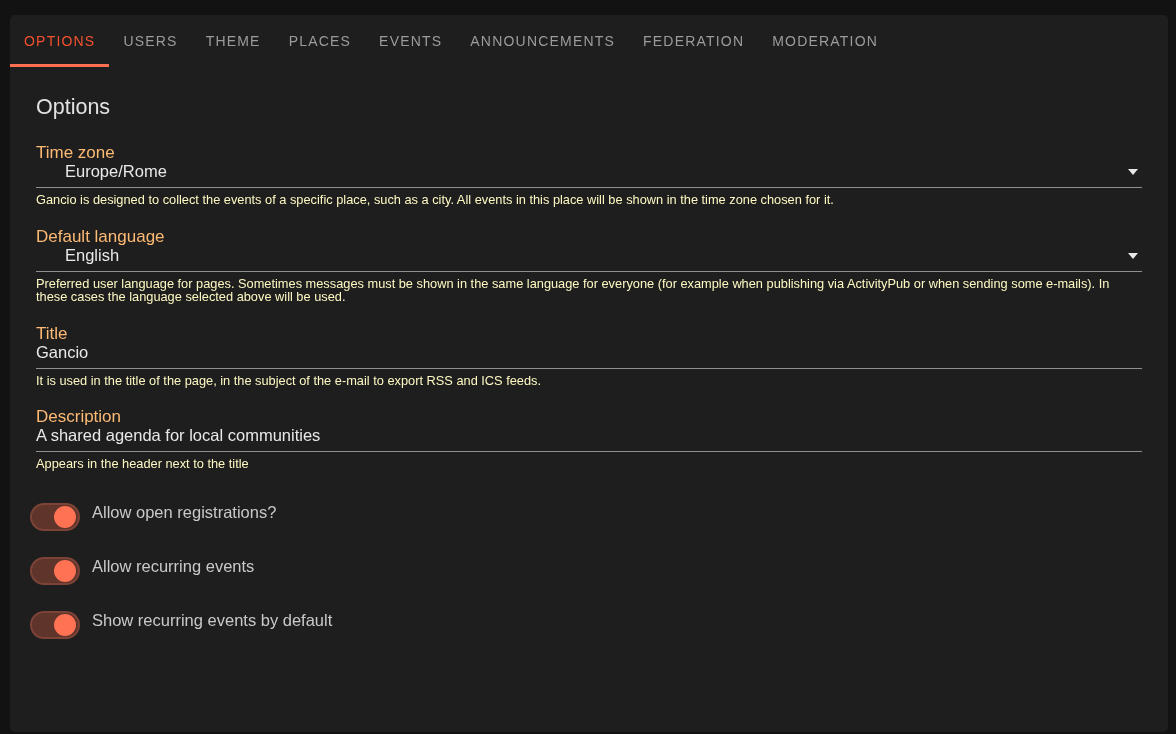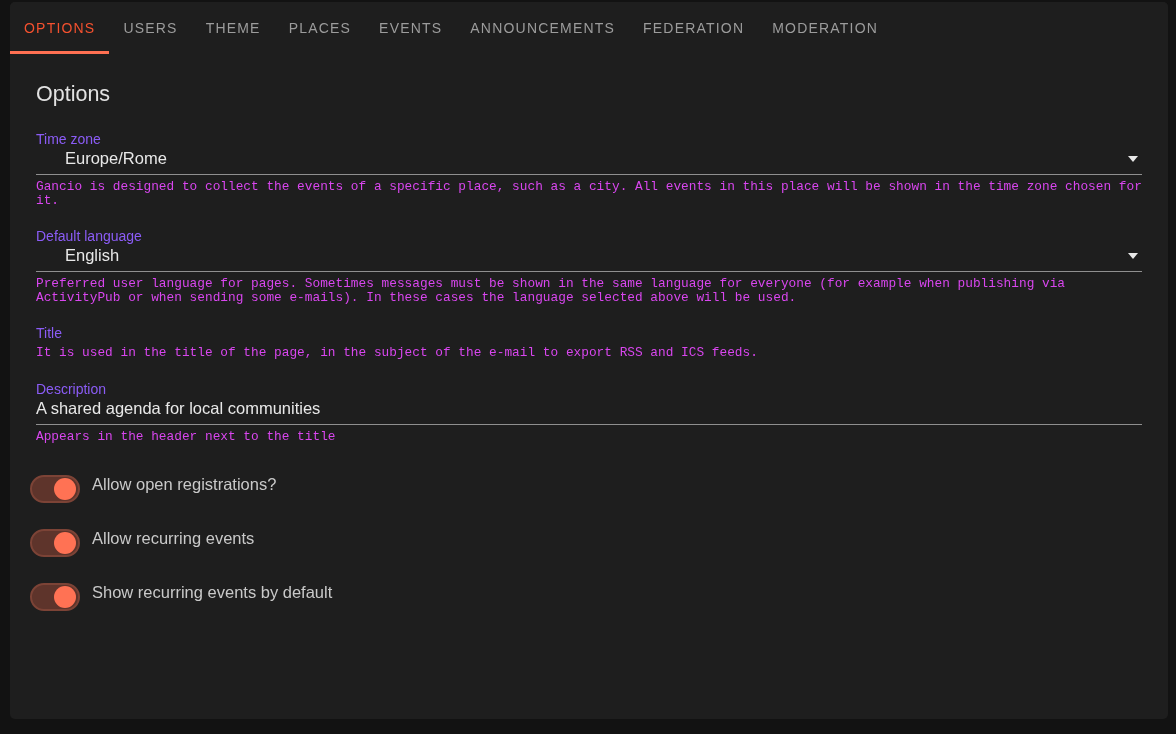--- a/index.html
+++ b/index.html
@@ -4,21 +4,21 @@
 <style>
   * { margin: 0; padding: 0; box-sizing: border-box; }
   html, body {
     width: 1176px; height: 734px;
     background: #121212;
     font-family: "Liberation Sans", sans-serif;
     overflow: hidden;
   }
   .card {
     position: absolute;
-    left: 10px; top: 2px;
+    left: 10px; top: 15px;
     width: 1158px; height: 717px;
     background: #1e1e1e;
     border-radius: 5px;
     overflow: hidden;
   }
   
   .tabbar {
     display: flex;
     align-items: stretch;
     height: 52px;
@@ -48,23 +48,23 @@
   .page-title {
     font-size: 21.5px;
     font-weight: 400;
     line-height: 24px;
     color: #e2e2e2;
     margin: 0 0 26px 0;
   }
   .field { margin-bottom: 22px; }
   .field-label {
     display: block;
-    font-size: 14px;
+    font-size: 17px;
     line-height: 15px;
-    color: #8b5cf6;
+    color: #fdba74;
   }
   .control {
     position: relative;
     padding: 1px 26px 5px 0;
     border-bottom: 1px solid #8f8f8f;
     cursor: pointer;
   }
   .control .value {
     font-size: 16.5px;
     line-height: 21px;
@@ -87,22 +87,21 @@
     right: 4px; top: 9px;
     width: 0; height: 0;
     border-left: 5px solid transparent;
     border-right: 5px solid transparent;
     border-top: 6px solid #e8e8e8;
   }
   .hint {
     margin-top: 5px;
     font-size: 12.8px;
     line-height: 13.5px;
-    color: #d946ef;
-    font-family: Liberation Mono, monospace;
+    color: #fef9c3;
   }
   
   .toggles { margin: 32px 0 0 -6px; }
   .toggle-row {
     display: flex;
     align-items: flex-start;
     margin-bottom: 26px;
     height: 28px;
   }
   .switch {
@@ -177,20 +176,23 @@
       <label class="field-label">Default language</label>
       <div class="control">
         <span class="value">English</span>
         <span class="dd-arrow"></span>
       </div>
       <div class="hint">Preferred user language for pages. Sometimes messages must be shown in the same language for everyone (for example when publishing via ActivityPub or when sending some e-mails). In these cases the language selected above will be used.</div>
     </div>
 
     <div class="field">
       <label class="field-label">Title</label>
+      <div class="control">
+        <input type="text" value="Gancio" style="">
+      </div>
       <div class="hint">It is used in the title of the page, in the subject of the e-mail to export RSS and ICS feeds.</div>
     </div>
 
     <div class="field">
       <label class="field-label">Description</label>
       <div class="control">
         <input type="text" value="A shared agenda for local communities" style="">
       </div>
       <div class="hint">Appears in the header next to the title</div>
     </div>

